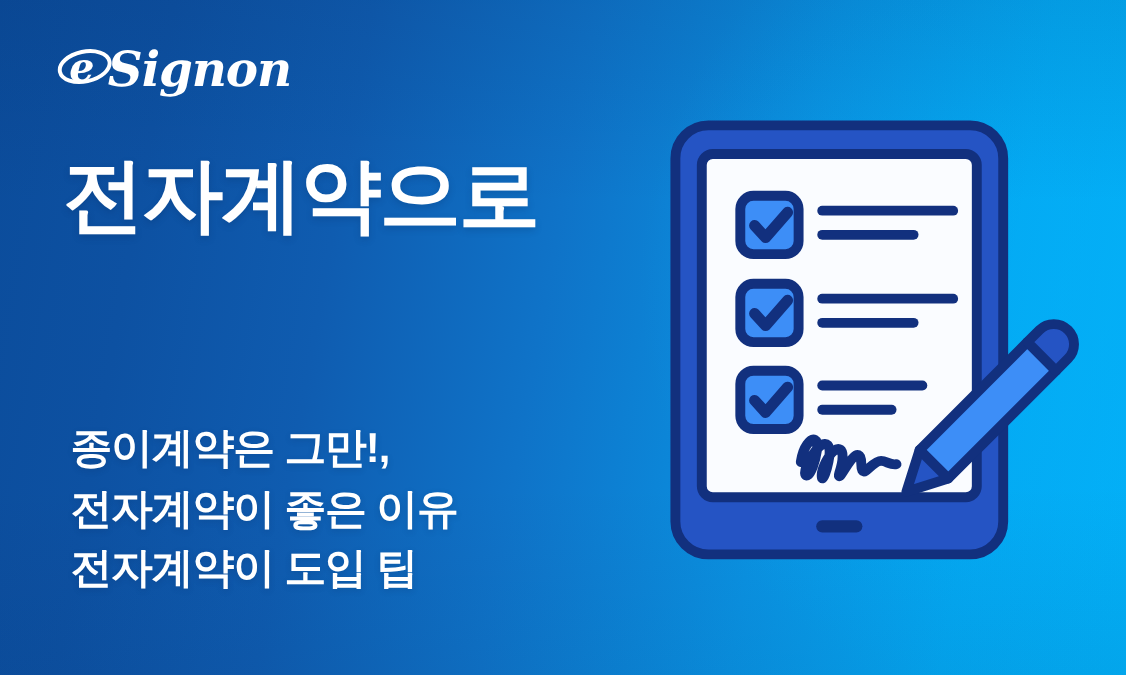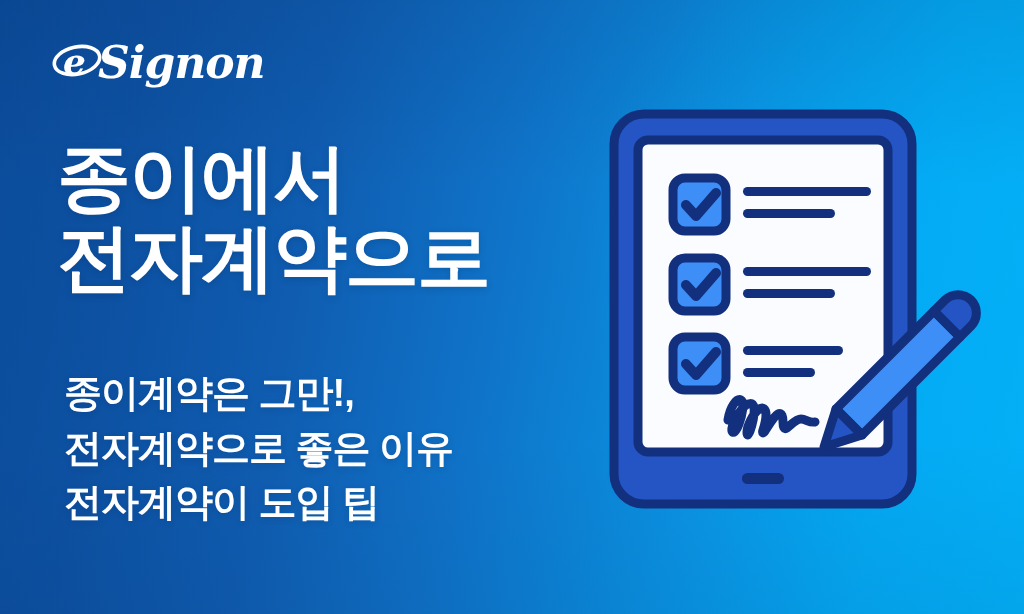--- a/index.html
+++ b/index.html
@@ -75,21 +75,21 @@
     line-height: 1.08;
     letter-spacing: -2px;
     white-space: nowrap;
     text-shadow: 0 2px 7px rgba(5,40,90,0.22);
   }
 
   
   #subtitle {
     position: absolute;
     left: 64px;
-    top: 366px;
+    top: 381px;
     width: 520px;
   }
   .subtitle-line {
     color: #ffffff;
     font-weight: 700;
     font-size: 38px;
     line-height: 1.44;
     letter-spacing: -1px;
     white-space: nowrap;
     text-shadow: 0 2px 6px rgba(5,40,90,0.20);
@@ -117,27 +117,26 @@
 
       <ellipse cx="25" cy="27.5" rx="23" ry="13.5" transform="rotate(-12 25 27.5)" fill="none" stroke="#ffffff" stroke-width="3.6"></ellipse>
 
       <text x="11" y="41" font-family="DejaVu Serif, Liberation Serif, serif" font-style="italic" font-weight="700" font-size="36" fill="#ffffff">e</text>
 
       <text id="logo-wordmark" x="46" y="45">Signon</text>
     </svg>
   </div>
 
   <div id="headline">
-    <div class="headline-line">종이에서</div>
     <div class="headline-line">전자계약으로</div>
   </div>
 
   <div id="subtitle">
     <div class="subtitle-line">종이계약은 그만!,</div>
-    <div class="subtitle-line">전자계약으로 좋은 이유</div>
+    <div class="subtitle-line">전자계약이 좋은 이유</div>
     <div class="subtitle-line">전자계약이 도입 팁</div>
   </div>
 
   <div id="illustration">
     <svg width="420" height="440" viewBox="0 0 420 440" xmlns="http://www.w3.org/2000/svg">
 
       <g>
         <rect x="26" y="30" width="298" height="390" rx="30" ry="30" fill="#2554c4" stroke="#12307e" stroke-width="9"></rect>
 
         <rect x="50" y="56" width="250" height="312" rx="10" ry="10" fill="#fafcff" stroke="#12307e" stroke-width="9"></rect>

